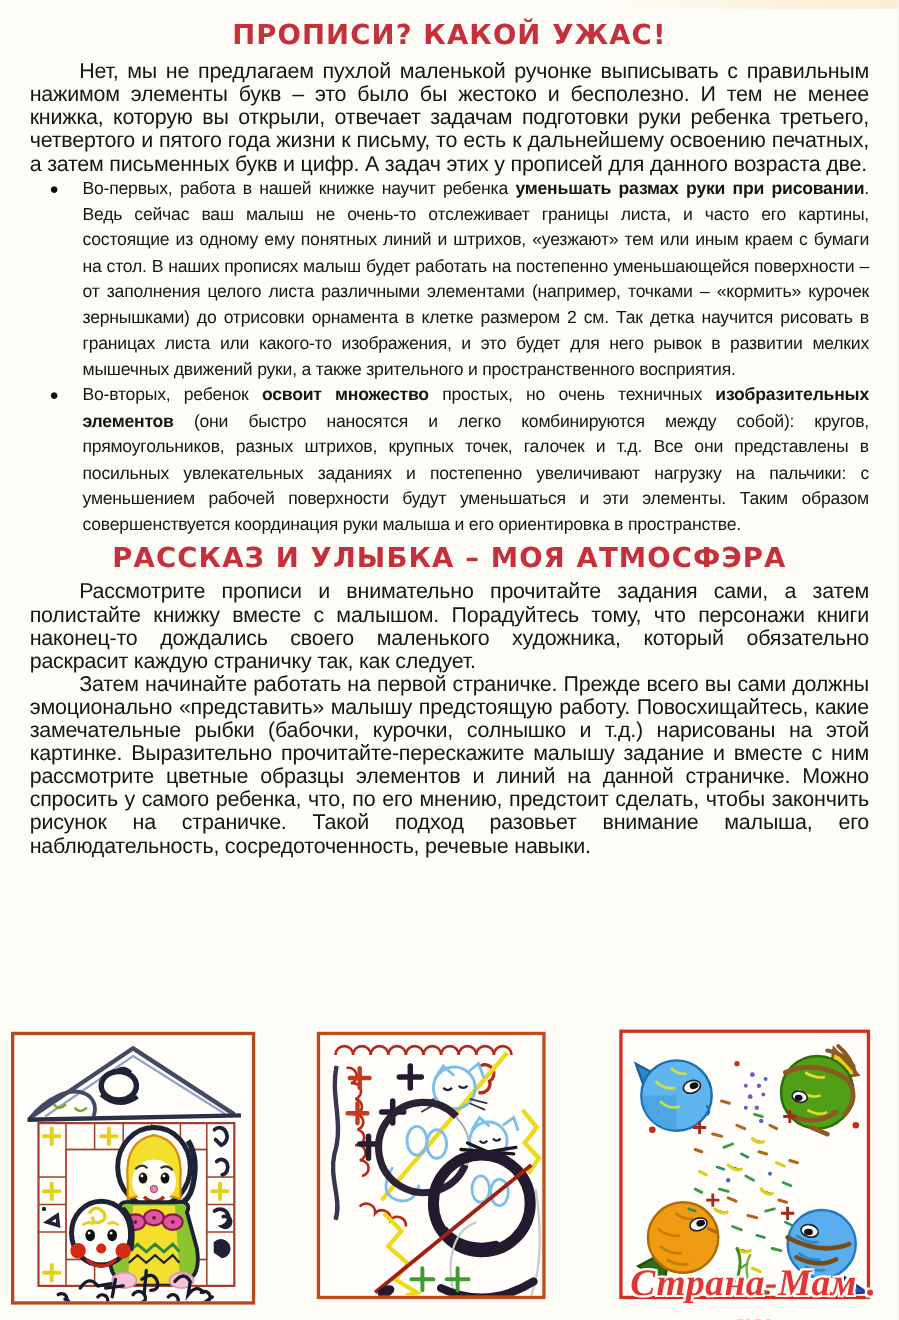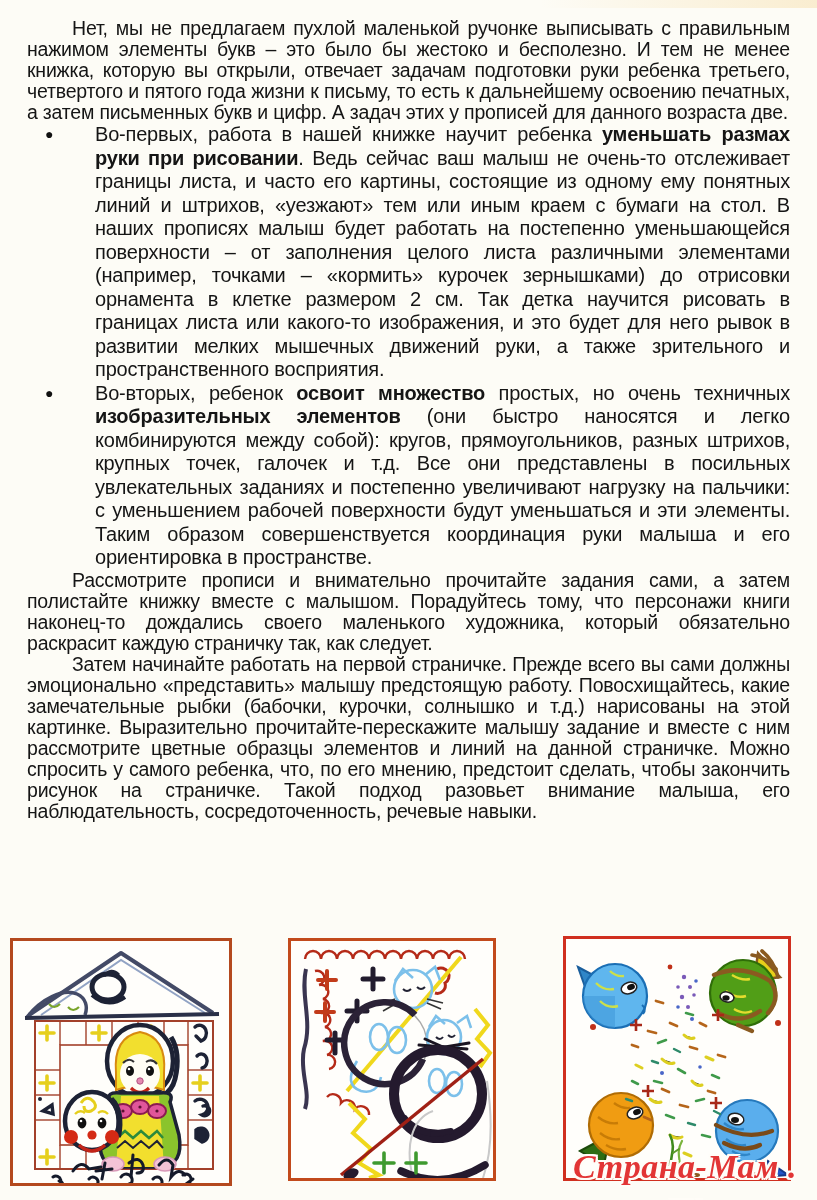--- a/index.html
+++ b/index.html
@@ -19,21 +19,21 @@
     margin:0;text-align:justify;text-indent:45px;
     font-size:19.5px;line-height:21px;letter-spacing:-0.2px;
   }
   .bullet{display:flex;margin:0;}
   .bullet-marker{
     width:30px;margin-left:18px;flex:0 0 30px;
     font-size:14px;line-height:23.5px;color:#111;
   }
   .bullet-text{
     flex:1;text-align:justify;
-    font-size:20px;line-height:23.5px;letter-spacing:-0.2px;margin-left:20px;
+    font-size:16px;line-height:23.5px;letter-spacing:-0.2px;
   }
   .seg-b{font-weight:bold;}
   .figures{position:absolute;left:0;top:936px;width:817px;height:256px;}
   .frame{position:absolute;background:#fffefb;border:3px solid #c44;}
   .frame svg{display:block;width:100%;height:100%;}
   #frame1{left:10px;top:2px;width:216px;height:242px;}
   #frame2{left:288px;top:2px;width:202px;height:237px;}
   #frame3{left:563px;top:0;width:222px;height:239px;}
   .watermark{
     position:absolute;left:556px;top:1148px;width:258px;text-align:center;
@@ -47,33 +47,35 @@
     background:linear-gradient(90deg, rgba(250,230,200,0.0), rgba(246,222,170,0.5));}
 </style>
 </head>
 <body>
 
 <div class="page">
   <div class="scan-tint"></div>
 
   <div class="content">
 
+    <div class="heading" style="color: rgb(197, 48, 58);">ПРОПИСИ? КАКОЙ УЖАС!</div>
 
     <p class="body">Нет, мы не предлагаем пухлой маленькой ручонке выписывать с правильным нажимом элементы букв – это было бы жестоко и бесполезно. И тем не менее книжка, которую вы открыли, отвечает задачам подготовки руки ребенка третьего, четвертого и пятого года жизни к письму, то есть к дальнейшему освоению печатных, а затем письменных букв и цифр. А задач этих у прописей для данного возраста две.</p>
 
     <div class="bullet">
       <span class="bullet-marker">●</span>
       <div class="bullet-text"><span>Во-первых, работа в нашей книжке научит ребенка </span><span class="seg-b">уменьшать размах руки при рисовании</span><span>. Ведь сейчас ваш малыш не очень-то отслеживает границы листа, и часто его картины, состоящие из одному ему понятных линий и штрихов, «уезжают» тем или иным краем с бумаги на стол. В наших прописях малыш будет работать на постепенно уменьшающейся поверхности – от заполнения целого листа различными элементами (например, точками – «кормить» курочек зернышками) до отрисовки орнамента в клетке размером 2 см. Так детка научится рисовать в границах листа или какого-то изображения, и это будет для него рывок в развитии мелких мышечных движений руки, а также зрительного и пространственного восприятия.</span></div>
     </div>
 
     <div class="bullet">
       <span class="bullet-marker">●</span>
       <div class="bullet-text"><span>Во-вторых, ребенок </span><span class="seg-b">освоит множество</span><span> простых, но очень техничных </span><span class="seg-b">изобразительных элементов</span><span> (они быстро наносятся и легко комбинируются между собой): кругов, прямоугольников, разных штрихов, крупных точек, галочек и т.д. Все они представлены в посильных увлекательных заданиях и постепенно увеличивают нагрузку на пальчики: с уменьшением рабочей поверхности будут уменьшаться и эти элементы. Таким образом совершенствуется координация руки малыша и его ориентировка в пространстве.</span></div>
     </div>
 
+    <div class="heading second" style="color: rgb(197, 48, 58);">РАССКАЗ И УЛЫБКА – МОЯ АТМОСФЭРА</div>
 
     <p class="body">Рассмотрите прописи и внимательно прочитайте задания сами, а затем полистайте книжку вместе с малышом. Порадуйтесь тому, что персонажи книги наконец-то дождались своего маленького художника, который обязательно раскрасит каждую страничку так, как следует.</p>
 
     <p class="body">Затем начинайте работать на первой страничке. Прежде всего вы сами должны эмоционально «представить» малышу предстоящую работу. Повосхищайтесь, какие замечательные рыбки (бабочки, курочки, солнышко и т.д.) нарисованы на этой картинке. Выразительно прочитайте-перескажите малышу задание и вместе с ним рассмотрите цветные образцы элементов и линий на данной страничке. Можно спросить у самого ребенка, что, по его мнению, предстоит сделать, чтобы закончить рисунок на страничке. Такой подход разовьет внимание малыша, его наблюдательность, сосредоточенность, речевые навыки.</p>
   </div>
 
   <div class="figures">
 
     <div class="frame" id="frame1" style="border-color: rgb(180, 73, 30);">
       <svg viewBox="0 0 216 242">

